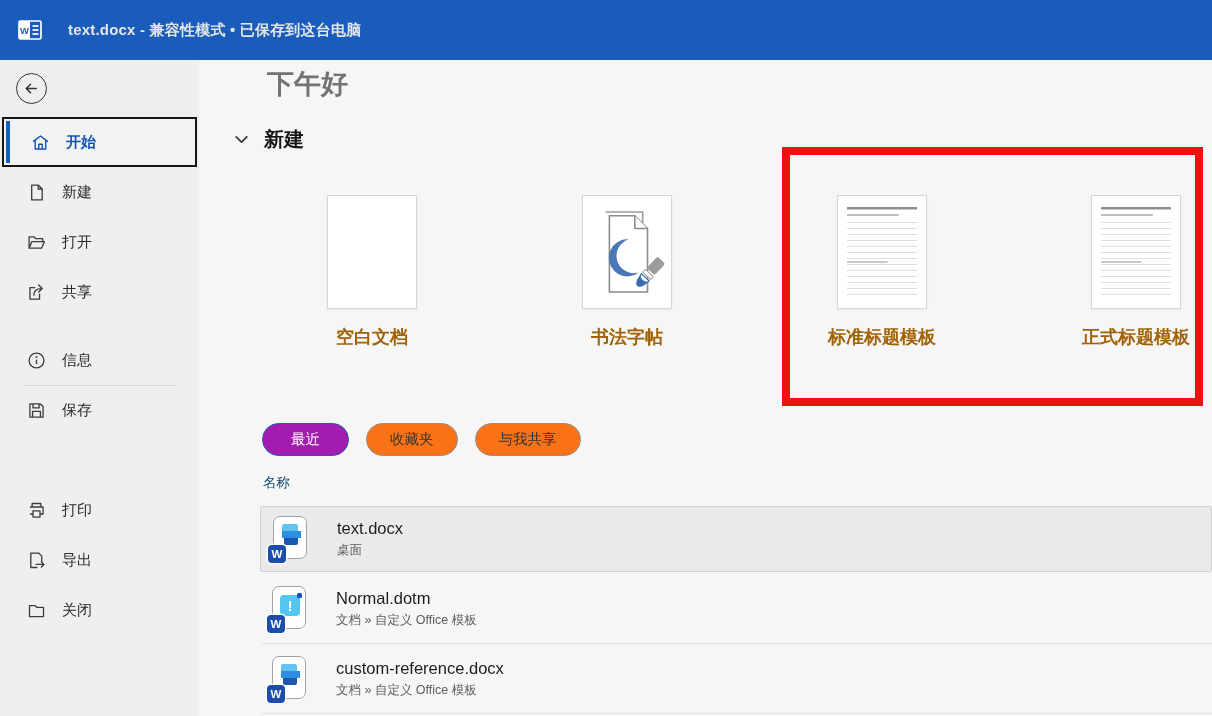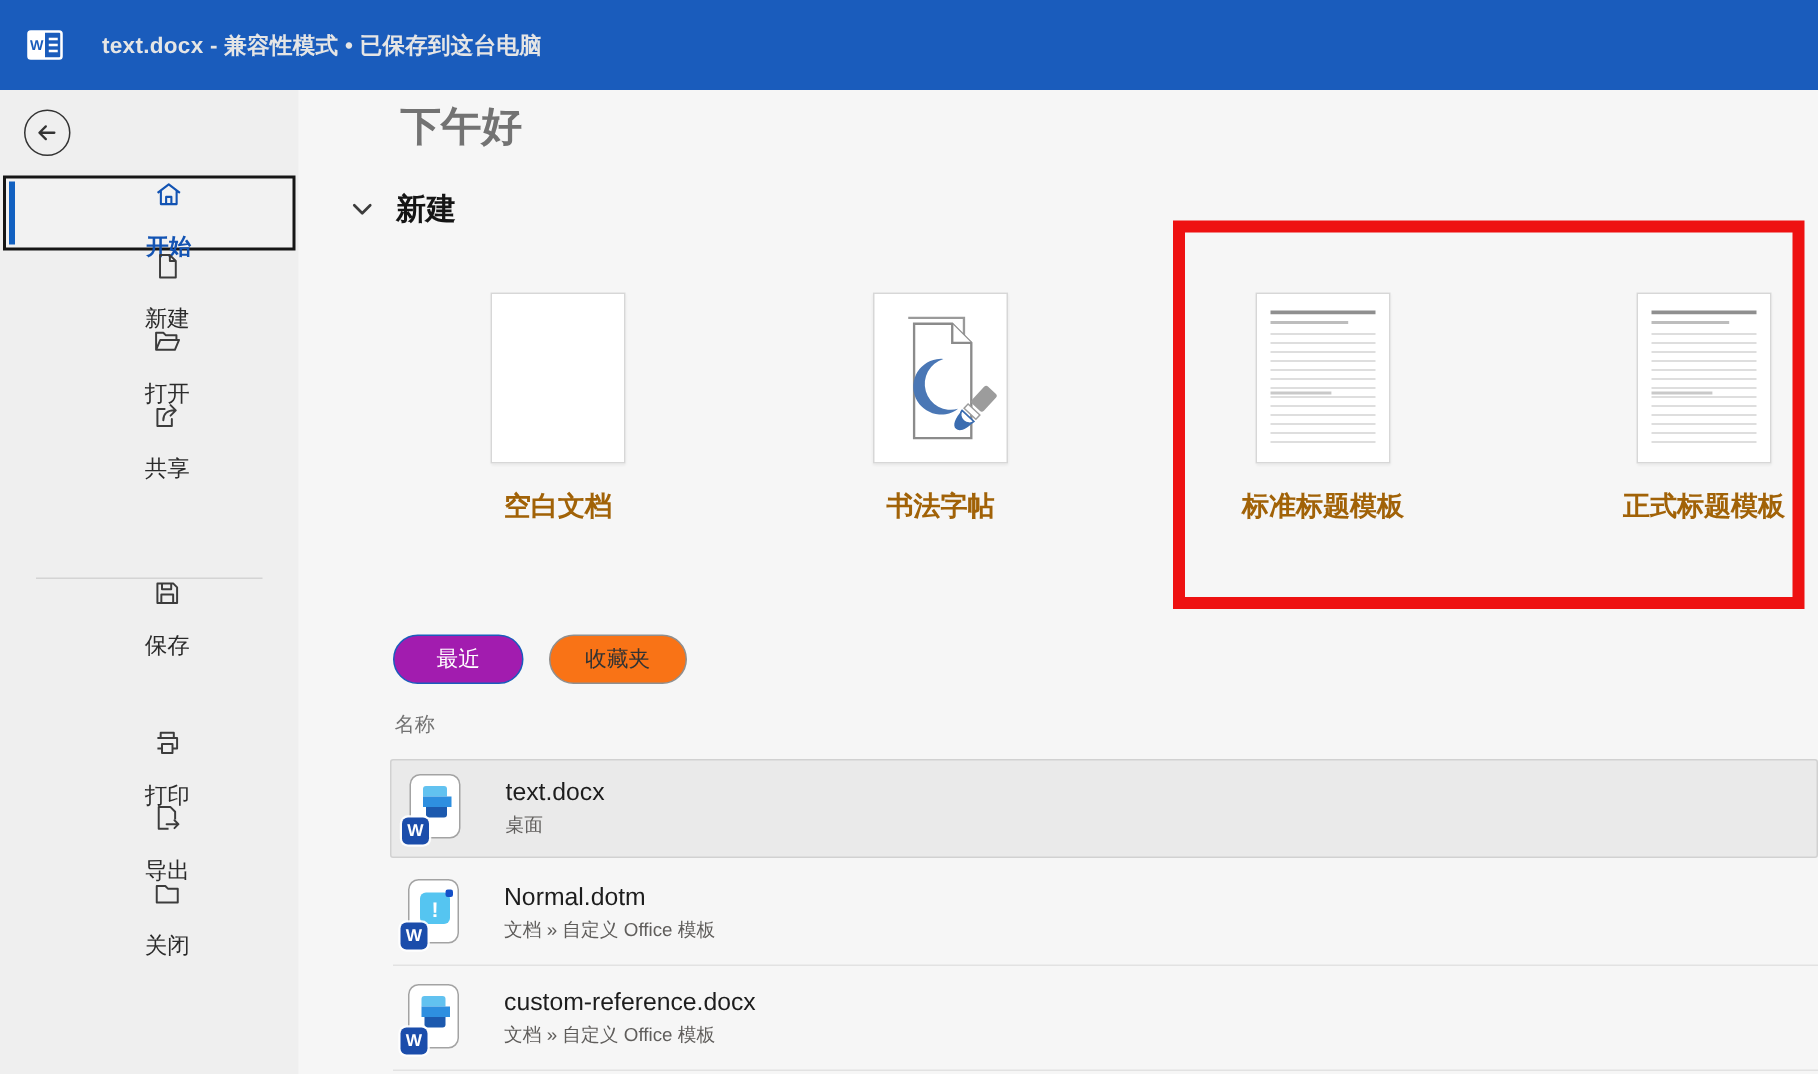--- a/index.html
+++ b/index.html
@@ -13,21 +13,21 @@
   .titlebar { position:absolute; left:0; top:0; width:1212px; height:60px;
     background:#1a5cbc; display:flex; align-items:center; }
   .titlebar .appicon { margin-left:16px; width:28px; height:28px; flex:0 0 auto; }
   .titlebar .wtitle { margin-left:24px; color:#e5e5e5; font-size:15px; font-weight:700; letter-spacing:.2px; }
 
   
   .sidebar { position:absolute; left:0; top:60px; width:199px; height:656px; background:#efefef; }
   .backbtn { position:absolute; left:16px; top:13px; width:31px; height:31px; border-radius:50%;
     border:1.6px solid #333; display:flex; align-items:center; justify-content:center; cursor:pointer; background:transparent; }
   .sb-item { position:absolute; left:2px; width:195px; height:50px; display:flex; align-items:center;
-    gap:15px; padding-left:24px; font-size:15px; color:#2b2b2b; cursor:pointer;flex-direction:column; }
+    gap:15px; padding-left:24px; font-size:15px; color:#2b2b2b; cursor:pointer; }
   .sb-item .ic { width:21px; height:21px; flex:0 0 auto; }
   .sb-item.selected { border:2px solid #161616; background:#f2f2f2; padding-left:26px; }
   .sb-item.selected::before { content:""; position:absolute; left:2px; top:2px; bottom:2px; width:4px; background:#1261c1; }
   .sb-item.selected .lbl { color:#1253b3; font-weight:700; }
   .sb-divider { position:absolute; left:24px; right:24px; top:325px; height:1px; background:#d4d4d4; }
 
   
   .greeting { position:absolute; left:267px; top:66px; font-size:27px; font-weight:700; color:#737373;text-align:center; }
   .sec-head { position:absolute; left:233px; top:126px; display:flex; align-items:center; gap:14px; }
   .sec-chevron { width:17px; height:17px; cursor:pointer; }
@@ -48,21 +48,21 @@
     background-size:100% 2.5px, 74% 2px, 58% 2px, 100% 77px; }
 
   .annotation { position:absolute; left:782px; top:147px; width:421px; height:259px;
     border:8px solid #ee1111; pointer-events:none; }
 
   .pills { position:absolute; left:262px; top:423px; display:flex; gap:17px; }
   .pill { height:33px; border-radius:17px; padding:0 23px; display:inline-flex; align-items:center;
     font-size:14.5px; background:#f97316; border:1px solid #8f8f8f; color:#333; cursor:pointer; }
   .pill.selected { background:#a21caf; border-color:#1a5cbc; color:#fff; font-weight:400; padding:0 28px; }
 
-  .list-header { position:absolute; left:263px; top:474px; font-size:13.5px; color:#737373; }
+  .list-header { position:absolute; left:263px; top:474px; font-size:13.5px; color:#0c4a6e; }
 
   .file-row { position:absolute; left:260px; right:0; height:66px; display:flex; align-items:center; cursor:pointer; }
   .file-row.hover { background:#eaeaea; border:1px solid #d1d1d1; border-radius:2px; }
   .row-divider { position:absolute; left:262px; right:0; height:1px; background:#e2e2e2; }
   .row-text { margin-left:26px; }
   .row-name { font-size:16.5px; color:#1d1d1d; }
   .row-loc { font-size:12.5px; color:#5f5d5b; margin-top:4px; }
 
   
   .ficon { position:relative; width:42px; height:48px; margin-left:8px; flex:0 0 auto; }
@@ -130,20 +130,28 @@
 
   <div class="sb-item" style="top:207px">
     <svg class="ic" viewBox="0 0 24 24">
       <path d="M10 6.5 H4.5 V19.5 H15.5 V14 M9 15 c0-5 3.5-7.5 8.5-7.5 M14.5 3.5 L18.5 7.5 L14.5 11.5" fill="none" stroke="#3c3c3c" stroke-width="1.5" stroke-linejoin="round" stroke-linecap="round"></path>
     </svg>
     <span class="lbl">共享</span>
   </div>
 
   <div class="sb-divider"></div>
 
+  <div class="sb-item" style="top:275px">
+    <svg class="ic" viewBox="0 0 24 24">
+      <circle cx="12" cy="12" r="8.5" fill="none" stroke="#3c3c3c" stroke-width="1.5"></circle>
+      <line x1="12" y1="11" x2="12" y2="16" stroke="#3c3c3c" stroke-width="1.6"></line>
+      <circle cx="12" cy="8" r="1.1" fill="#3c3c3c"></circle>
+    </svg>
+    <span class="lbl">信息</span>
+  </div>
 
   <div class="sb-item" style="top:325px">
     <svg class="ic" viewBox="0 0 24 24">
       <path d="M4.5 4.5 h12 l3 3 v12 h-15 z M8 4.5 v4.5 h7 V4.5 M7.5 19.5 v-6.5 h9 v6.5" fill="none" stroke="#3c3c3c" stroke-width="1.5" stroke-linejoin="round"></path>
     </svg>
     <span class="lbl">保存</span>
   </div>
 
 
   <div class="sb-item" style="top:425px">
@@ -213,20 +221,21 @@
     <div class="tpl-lines"></div>
   </div>
   <div class="tpl-label">正式标题模板</div>
 </div>
 
 <div class="annotation"></div>
 
 <div class="pills">
   <div class="pill selected">最近</div>
   <div class="pill">收藏夹</div>
+  <div class="pill">与我共享</div>
 </div>
 
 <div class="list-header">名称</div>
 
 <div class="file-row hover" style="top:506px">
   <div class="ficon">
     <div class="page"></div>
     <div class="bands">
         <div class="b1"></div>
         <div class="b2"></div>

